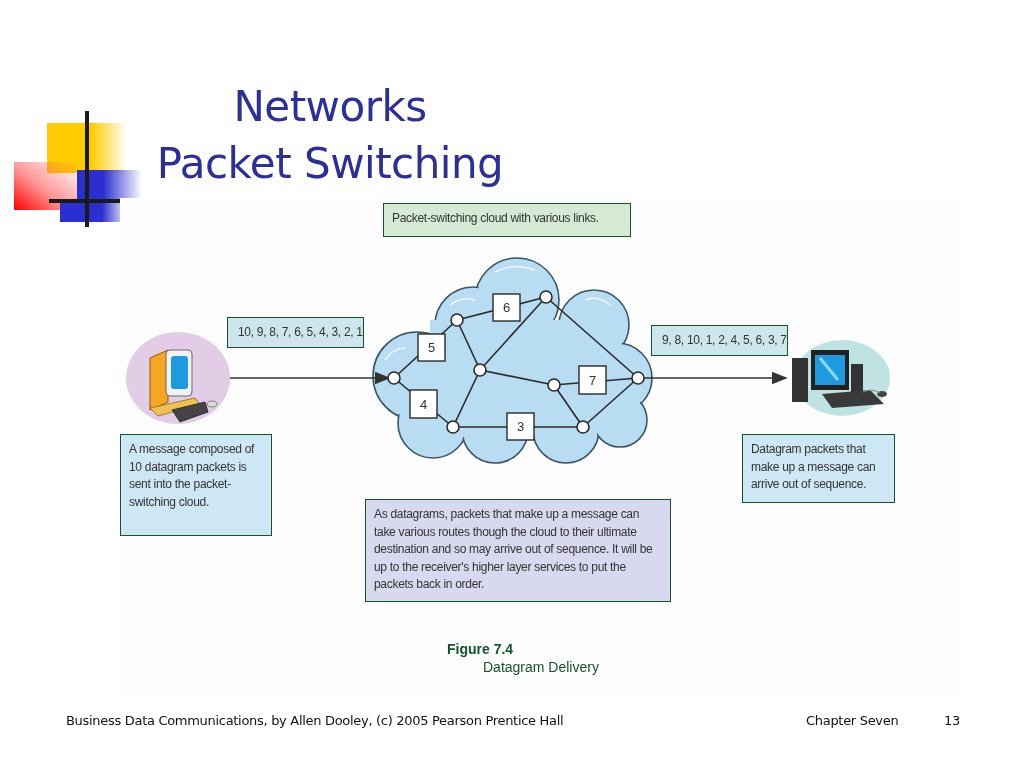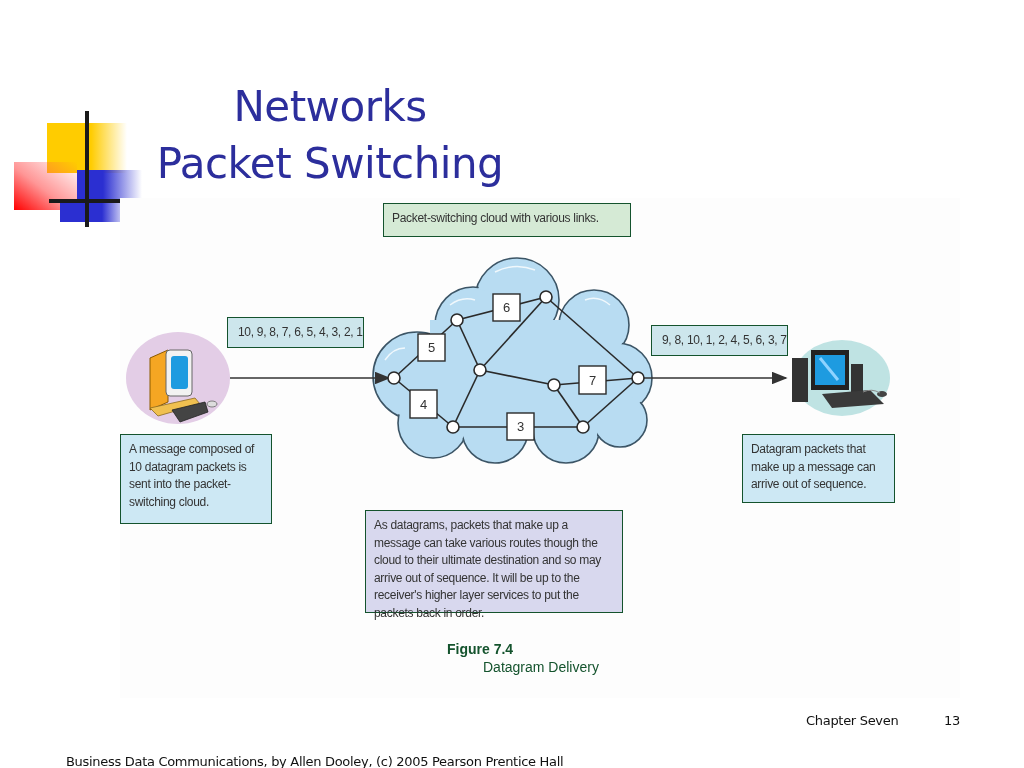--- a/index.html
+++ b/index.html
@@ -11,28 +11,28 @@
   .logo .blue2 { position: absolute; left: 60px; top: 101px; width: 60px; height: 21px; background: linear-gradient(to right, #2b2fd1 70%, rgba(43,47,209,0.3)); }
   .logo .vline { position: absolute; left: 85px; top: 11px; width: 4px; height: 116px; background: #1a1a1a; }
   .logo .hline { position: absolute; left: 49px; top: 99px; width: 71px; height: 4px; background: #1a1a1a; }
   .title { position: absolute; left: 130px; top: 78px; width: 400px; text-align: center; color: #2c2e9c; font-family: "DejaVu Sans", sans-serif; font-size: 42px; line-height: 57px; letter-spacing: -0.5px; }
   .figure { position: absolute; left: 120px; top: 198px; width: 840px; height: 500px; background: #fdfdfd; }
   svg.diagram { position: absolute; left: 0; top: 0; width: 1024px; height: 768px; }
   .box { position: absolute; font-family: "Liberation Sans", sans-serif; color: #333; font-size: 12px; line-height: 17.5px; border: 1px solid #14532d; box-sizing: border-box; letter-spacing: -0.3px; }
   .box-green { left: 383px; top: 203px; width: 248px; height: 34px; background: #d5ead5; padding: 6px 8px; }
   .box-seq-in { left: 227px; top: 317px; width: 137px; height: 31px; background: #cde6ec; padding: 6px 0 0 10px; }
   .box-seq-out { left: 651px; top: 325px; width: 137px; height: 31px; background: #cde6ec; padding: 6px 0 0 10px; }
-  .box-left { left: 120px; top: 434px; width: 152px; height: 90px; background: #cde8f4; padding: 6px 8px; }
+  .box-left { left: 120px; top: 434px; width: 152px; height: 102px; background: #cde8f4; padding: 6px 8px; }
   .box-right { left: 742px; top: 434px; width: 153px; height: 69px; background: #cde8f4; padding: 6px 8px; }
-  .box-mid { left: 365px; top: 499px; width: 258px; height: 103px; background: #d8d8ee; padding: 6px 8px; margin-top: 11px; }
+  .box-mid { left: 365px; top: 499px; width: 306px; height: 103px; background: #d8d8ee; padding: 6px 8px; }
   .fig-caption { position: absolute; left: 447px; top: 640px; font-family: "Liberation Sans", sans-serif; color: #14532d; }
   .fig-caption .num { font-weight: bold; font-size: 14px; line-height: 18px; }
   .fig-caption .name { font-size: 14px; line-height: 18px; margin-left: 36px; }
   .footer { position: absolute; top: 713px; font-family: "DejaVu Sans", sans-serif; font-size: 13px; color: #111; letter-spacing: -0.3px; }
-  .footer-left { left: 66px; margin-top: 41px; }
+  .footer-left { left: 66px; }
   .footer-chapter { left: 806px; }
   .footer-page { left: 944px; }
   .pkt-label { font-family: "Liberation Sans", sans-serif; font-size: 13px; fill: #333; }
 </style>
 </head>
 <body>
 
 <div class="logo">
   <div class="yellow"></div>
   <div class="red"></div>

